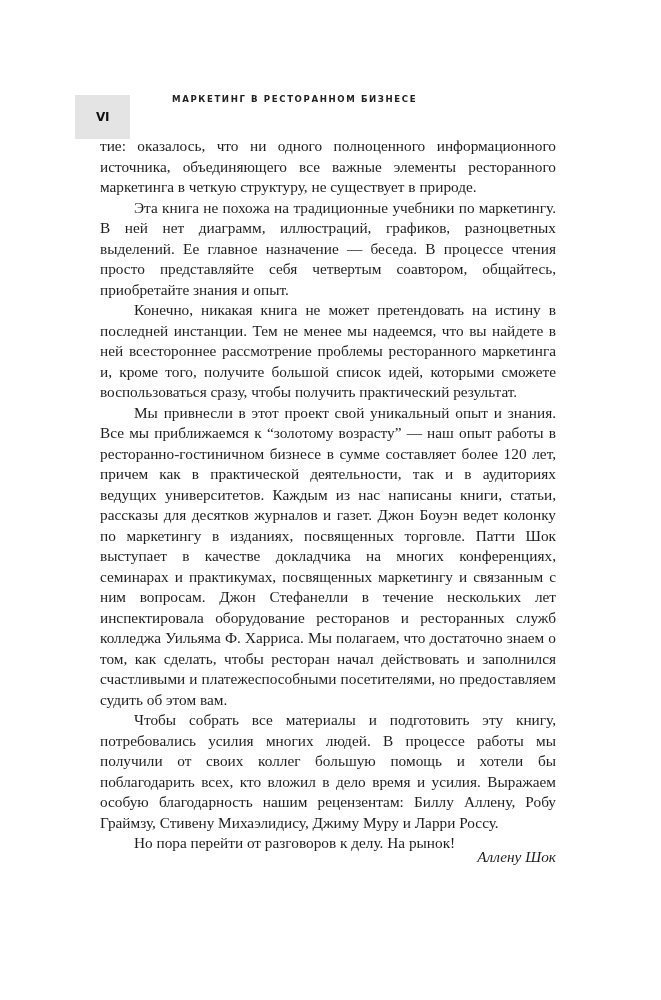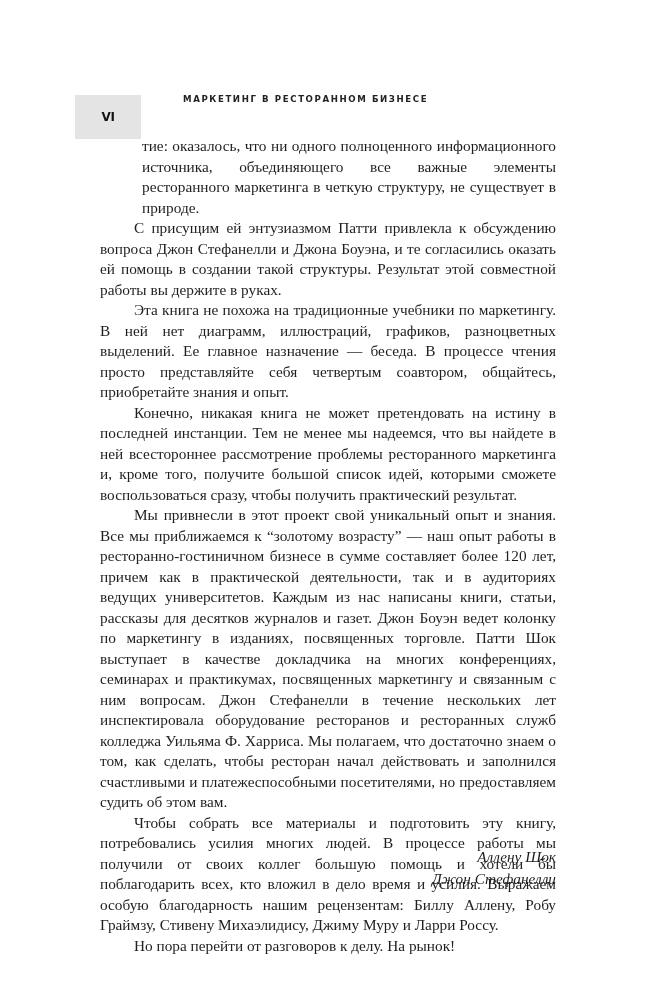--- a/index.html
+++ b/index.html
@@ -17,21 +17,21 @@
     }
     .page-header {
       position: absolute;
       left: 75px;
       top: 77px;
       height: 44px;
       display: flex;
       align-items: center;
     }
     .page-number-box {
-      width: 66px;
+      width: 55px;
       height: 44px;
       background: #e4e4e4;
       display: flex;
       align-items: center;
       justify-content: center;
       font-family: "DejaVu Sans", "Liberation Sans", sans-serif;
       font-weight: bold;
       font-size: 12px;
       color: #111;
       letter-spacing: -0.5px;
@@ -56,21 +56,20 @@
       line-height: 20.5px;
     }
     .body-text p {
       margin: 0;
       text-indent: 34px;
       text-align: justify;
       hyphens: manual;
     }
     .body-text p.no-indent {
       text-indent: 0;
-      margin-left: 42px;
     }
     .body-text p.last-left {
       text-align-last: left;
     }
     .signatures {
       position: absolute;
       left: 100px;
       top: 846px;
       width: 456px;
       text-align: right;
@@ -85,24 +84,22 @@
 </head>
 <body>
 
 <div class="page-header">
   <div class="page-number-box">VI</div>
   <div class="running-title">МАРКЕТИНГ В РЕСТОРАННОМ БИЗНЕСЕ</div>
 </div>
 
 <div class="body-text">
   <p class="no-indent last-left">тие: оказалось, что ни одного полноценного информационного источника, объединяющего все важные элементы ресторанного маркетинга в четкую структуру, не существует в природе.</p>
-  <p class="last-left">С присущим ей энтузиазмом Патти привлекла к обсуждению вопроса Джон Стефанелли и Джона Боуэна, и те согласились оказать ей помощь в со­здании такой структуры. Результат этой совместной работы вы держите в ру­ках.</p>
   <p class="last-left">Эта книга не похожа на традиционные учебники по маркетингу. В ней нет диаграмм, иллюстраций, графиков, разноцветных выделений. Ее главное назначение — беседа. В процессе чтения просто представляйте себя четвер­тым соавтором, общайтесь, приобретайте знания и опыт.</p>
   <p class="last-left">Конечно, никакая книга не может претендовать на истину в последней инстанции. Тем не менее мы надеемся, что вы найдете в ней всестороннее рас­смотрение проблемы ресторанного маркетинга и, кроме того, получите большой список идей, которыми сможете воспользоваться сразу, чтобы полу­чить практический результат.</p>
   <p class="last-left">Мы привнесли в этот проект свой уникальный опыт и знания. Все мы приближаемся к “золотому возрасту” — наш опыт работы в ресторанно-гости­ничном бизнесе в сумме составляет более 120 лет, причем как в практической деятельности, так и в аудиториях ведущих университетов. Каждым из нас на­писаны книги, статьи, рассказы для десятков журналов и газет. Джон Боуэн ведет колонку по маркетингу в изданиях, посвященных торговле. Патти Шок выступает в качестве докладчика на многих конференциях, семинарах и практикумах, посвященных маркетингу и связанным с ним вопросам. Джон Стефанелли в течение нескольких лет инспектировала оборудование ресто­ранов и ресторанных служб колледжа Уильяма Ф. Харриса. Мы полагаем, что достаточно знаем о том, как сделать, чтобы ресторан начал действовать и заполнился счастливыми и платежеспособными посетителями, но предостав­ляем судить об этом вам.</p>
   <p class="last-left">Чтобы собрать все материалы и подготовить эту книгу, потребовались усилия многих людей. В процессе работы мы получили от своих коллег боль­шую помощь и хотели бы поблагодарить всех, кто вложил в дело время и уси­лия. Выражаем особую благодарность нашим рецензентам: Биллу Аллену, Робу Граймзу, Стивену Михаэлидису, Джиму Муру и Ларри Россу.</p>
   <p class="last-left">Но пора перейти от разговоров к делу. На рынок!</p>
 </div>
 
 <div class="signatures">
   <div>Аллену Шок</div>
-  <div>Джон Стефанелли</div>
 </div>
 
 </body></html>

